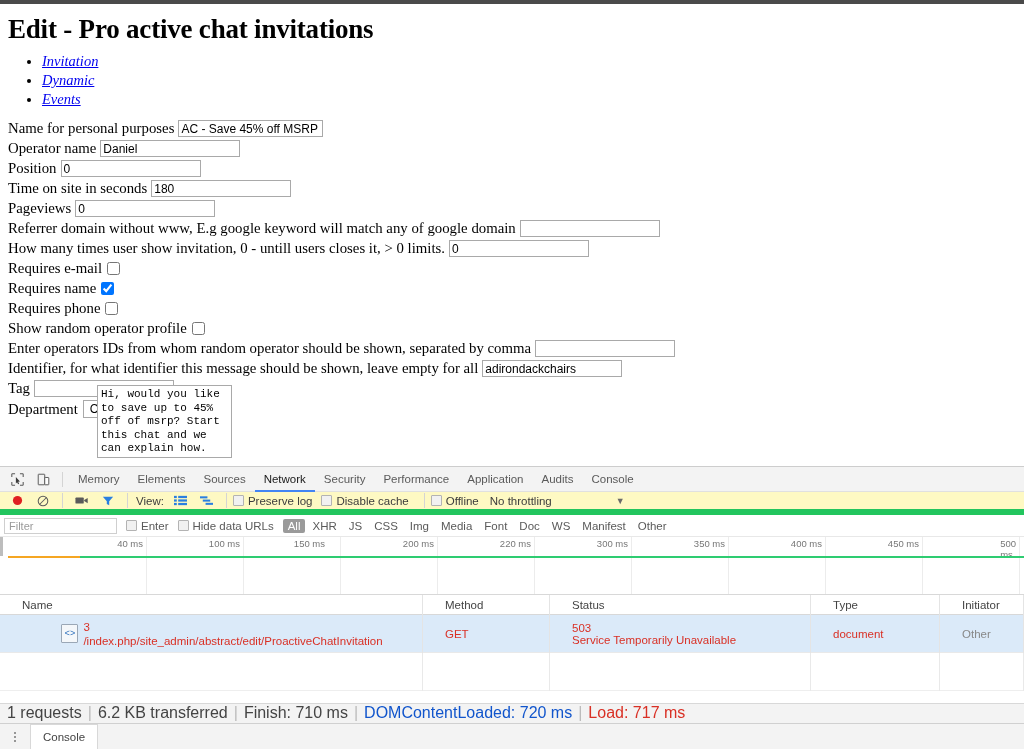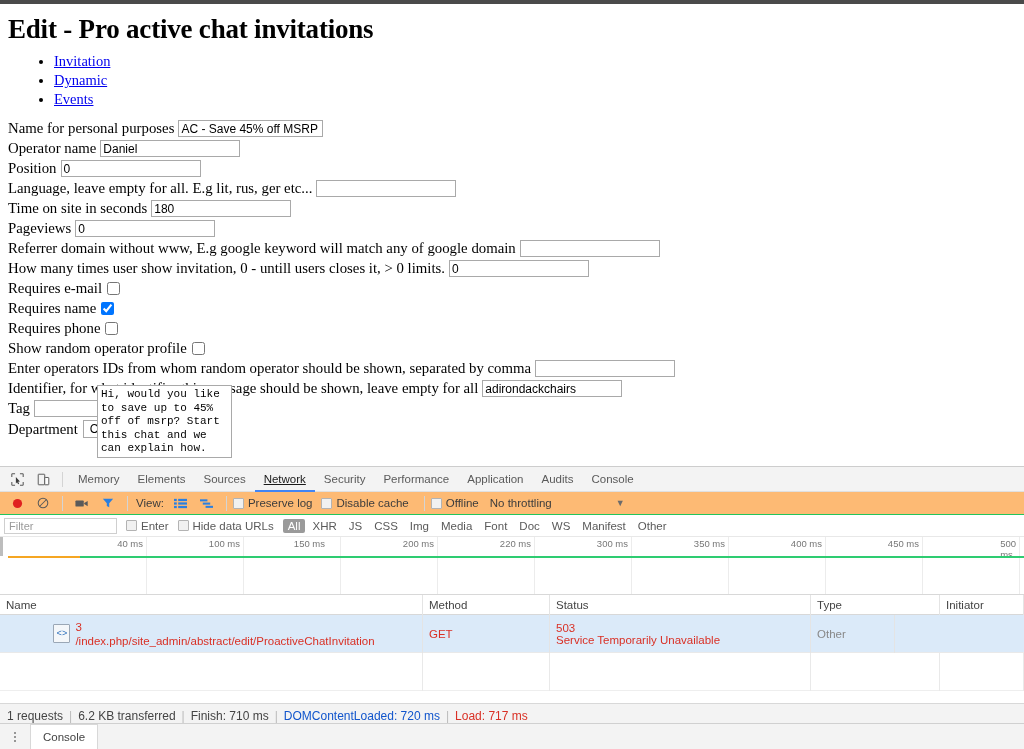--- a/index.html
+++ b/index.html
@@ -30,21 +30,21 @@
     font-size: 27px; font-weight: bold;
     margin: 10px 0 8px 0;
     color: #000;
     letter-spacing: -0.2px;
   }
   ul.nav-list {
     margin: 6px 0 12px 0;
     padding-left: 34px;
     list-style: disc;
   }
-  ul.nav-list li { margin: 2px 12px; font-size: 14.5px; }
+  ul.nav-list li { margin: 2px 0; font-size: 14.5px; font-style: italic; }
   ul.nav-list li a {
     color: #0000ee; text-decoration: underline;
     font-family: "Liberation Serif", serif; font-size: 14.5px;
     cursor: pointer;
   }
 
   .form-row {
     display: flex; align-items: center;
     margin: 0 0 3px 0;
     font-size: 14.8px; color: #000;
@@ -108,26 +108,26 @@
     width: 26px; height: 24px;
     display: flex; align-items: center; justify-content: center;
     cursor: pointer;
   }
   .dt-sep { width: 1px; height: 15px; background: #d4d4d4; margin: 0 6px; }
   .dt-tab {
     font-size: 11.5px; color: #5a5a5a;
     padding: 0 9px; height: 25px; line-height: 25px;
     cursor: pointer; white-space: nowrap;
   }
-  .dt-tab.active { color: #1a1a1a; box-shadow: inset 0 -2px 0 #4285f4; text-decoration: underline; }
+  .dt-tab.active { color: #1a1a1a; box-shadow: inset 0 -2px 0 #4285f4; }
 
   .dt-toolbar {
     height: 23px; display: flex; align-items: center;
-    border-bottom: 1px solid #22c55e;
-    padding-left: 4px; background: #fdba74;
+    border-bottom: 6px solid #22c55e;
+    padding-left: 4px; background: #fef9c3;
     font-size: 11.5px; color: #3c3c3c;
   }
   .dt-toolbar .lbl { margin: 0 4px 0 2px; color: #3c3c3c; }
   .chk {
     width: 11px; height: 11px; border: 1px solid #b3b3b3;
     background: #f1f1f1; display: inline-block; margin-right: 4px;
     vertical-align: -1px; border-radius: 1px;
   }
   .opt { display: flex; align-items: center; margin-right: 9px; cursor: pointer; white-space: nowrap; }
 
@@ -174,21 +174,21 @@
   .tl-leftbar { position: absolute; left: 0; top: 0; width: 3px; height: 19px; background: #bdbdbd; }
 
   
   .dt-table { position: relative; background: #fff; }
   .tbl-head {
     display: flex; height: 20px; align-items: center;
     border-bottom: 1px solid #d8d8d8;
     font-size: 11.5px; color: #444; background: #fff;
   }
   .tbl-head .cell, .tbl-row .cell {
-    padding-left: 6px; overflow: hidden; white-space: nowrap;
+    padding-left: 22px; overflow: hidden; white-space: nowrap;
   }
   .tbl-head .cell { border-right: 1px solid #e4e4e4; height: 20px; line-height: 20px; }
   .tbl-row {
     display: flex; height: 38px; align-items: center;
     background: #dbeaf9; font-size: 11.5px;
     border-bottom: 1px solid #e9e9e9;
   }
   .tbl-row .cell { border-right: 1px solid #e4e4e4; height: 38px; display: flex; flex-direction: column; justify-content: center; }
   .tbl-empty-row { display: flex; height: 38px; border-bottom: 1px solid #eee; }
   .tbl-empty-row .cell { border-right: 1px solid #e9e9e9; height: 38px; }
@@ -202,22 +202,22 @@
     width: 17px; height: 19px; margin-right: 5px; flex: 0 0 auto;
     border: 1px solid #9aa7b6; border-radius: 1px; background: #f4f7fa;
     display: flex; align-items: center; justify-content: center;
     font-size: 9px; color: #2a6ebb; font-family: "Liberation Mono", monospace;
   }
   .name-lines { display: flex; flex-direction: column; line-height: 14px; }
 
   .dt-status {
     position: absolute; left: 0; bottom: 26px; width: 1024px; height: 20px;
     background: #f3f3f3; border-top: 1px solid #d8d8d8;
-    display: flex; align-items: flex-end; padding-left: 7px;
-    font-size: 12px; color: #444;
+    display: flex; align-items: flex-start; padding-left: 7px;
+    font-size: 16px; color: #444;
   }
   .dt-status .sep { color: #bbb; margin: 0 6px; }
 
   .dt-drawer {
     position: absolute; left: 0; bottom: 0; width: 1024px; height: 26px;
     background: #f3f3f3; border-top: 1px solid #d0d0d0;
     display: flex; align-items: center; padding-left: 6px;
   }
   .kebab { width: 18px; height: 20px; display: flex; flex-direction: column;
     align-items: center; justify-content: center; gap: 2px; cursor: pointer; }
@@ -254,24 +254,20 @@
     <div class="form-row">
       <span class="lbl">Operator name</span>
       <input type="text" style="width: 140px;" value="Daniel">
     </div>
 
     <div class="form-row">
       <span class="lbl">Position</span>
       <input type="text" style="width: 140px;" value="0">
     </div>
 
-    <div class="form-row">
-      <span class="lbl">Language, leave empty for all. E.g lit, rus, ger etc...</span>
-      <input type="text" style="width: 140px;" value="">
-    </div>
 
     <div class="form-row">
       <span class="lbl">Time on site in seconds</span>
       <input type="text" style="width: 140px;" value="180">
     </div>
 
     <div class="form-row">
       <span class="lbl">Pageviews</span>
       <input type="text" style="width: 140px;" value="0">
     </div>
@@ -480,20 +476,23 @@
             <span class="red">/index.php/site_admin/abstract/edit/ProactiveChatInvitation</span>
           </span>
         </div>
         <div class="cell c-method">
           <span class="red">GET</span>
         </div>
         <div class="cell c-status">
           <span class="red">503</span>
           <span class="red">Service Temporarily Unavailable</span>
         </div>
+        <div class="cell c-type">
+          <span class="red">document</span>
+        </div>
         <div class="cell c-init">
           <span class="grey">Other</span>
         </div>
       </div>
 
       <div class="tbl-empty-row">
         <div class="cell c-name"></div>
           <div class="cell c-method"></div>
         <div class="cell c-status"></div>
           <div class="cell c-type"></div>

